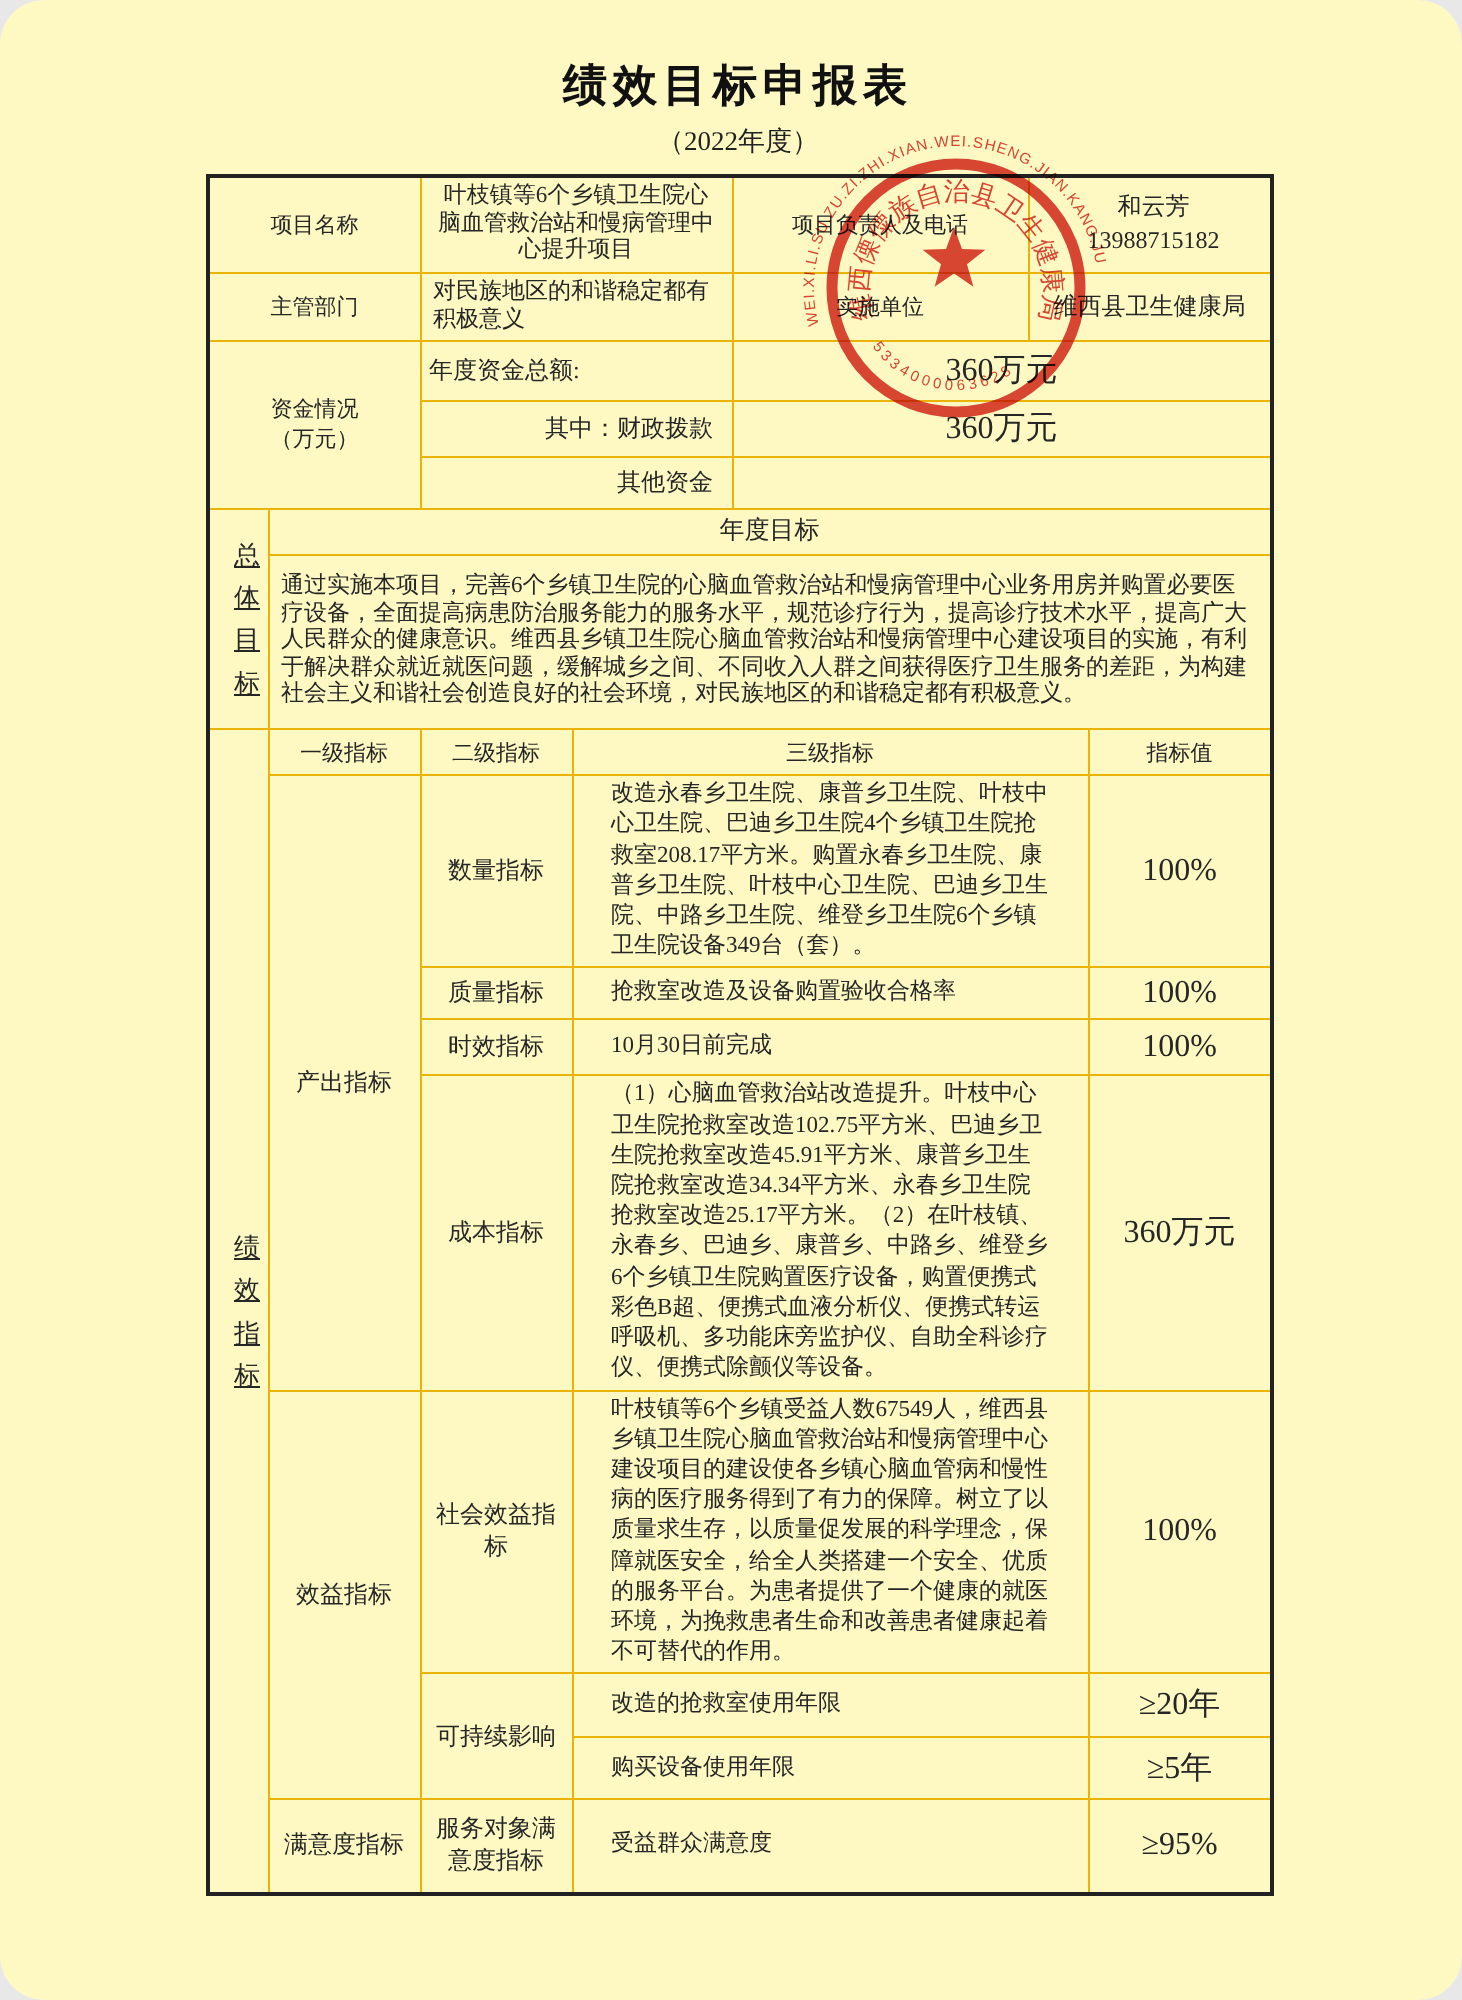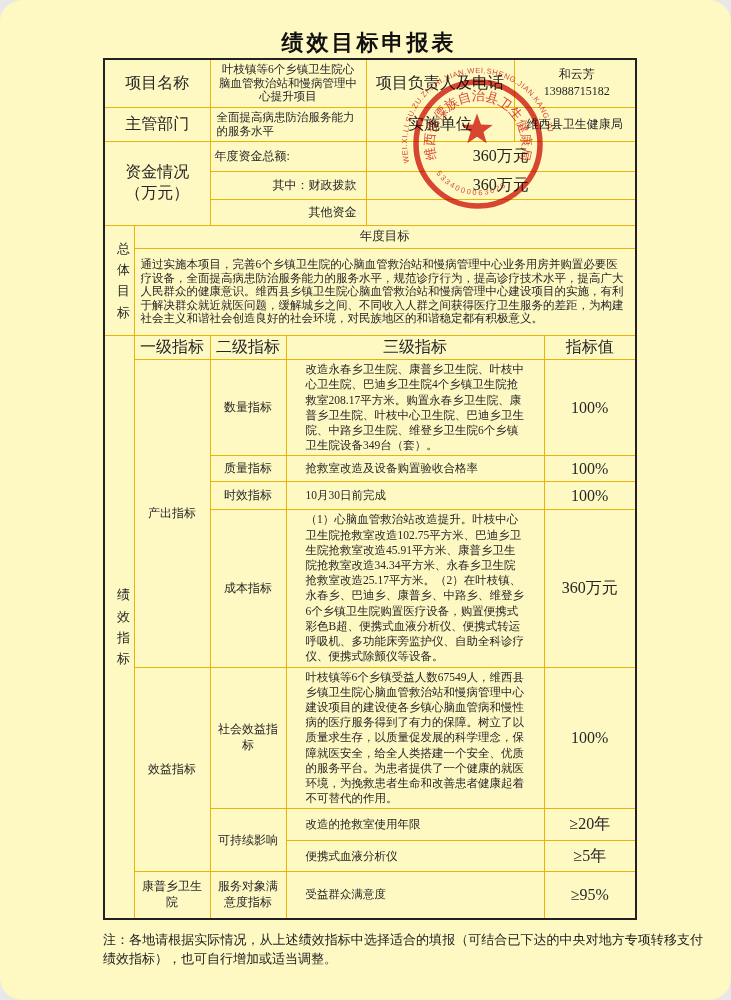--- a/index.html
+++ b/index.html
@@ -34,27 +34,28 @@
   }
   table.form td{
     border:1px solid #eab308;
     padding:1px 4px;
     vertical-align:middle;
     overflow:hidden;
   }
   table.form{border:2px solid #222;}
   .c{text-align:center;}
   .r{text-align:right;padding-right:9px !important;}
-  .lbl{text-align:center;font-size:16px;}
+  .lbl{text-align:center;font-size:11px;}
   .vlab{
     text-align:center;
     word-break:break-all;
     line-height:1.65;
     font-size:13px;
     padding:12px !important;
+    text-decoration:underline;
   }
   .para{
     font-size:11.5px;
     line-height:15.2px;
     text-align:left;
     padding:2px 19px !important;
   }
   .goalpara{
     font-size:11.5px;
     line-height:13.4px;
@@ -80,20 +81,21 @@
     opacity:0.92;
     pointer-events:none;
   }
 </style>
 </head>
 <body>
 
 <div class="sheet">
 
   <div class="doc-title">绩效目标申报表</div>
+  <div class="doc-subtitle">（2022年度）</div>
 
   <table class="form">
     <colgroup>
       <col style="width:30px">
         <col style="width:63px">
         <col style="width:13px">
         <col style="width:76px">
       <col style="width:80px">
         <col style="width:148px">
         <col style="width:30px">
@@ -106,21 +108,21 @@
       <td colspan="2" class="c goalpara" style="text-align:center">叶枝镇等6个乡镇卫生院心脑血管救治站和慢病管理中心提升项目</td>
       <td class="lbl">项目负责人及电话</td>
       <td colspan="2" class="leader-cell">
         <div>和云芳</div>
         <div>13988715182</div>
       </td>
     </tr>
 
     <tr style="height:34px">
       <td colspan="3" class="lbl">主管部门</td>
-      <td colspan="2" class="goalpara" style="line-height:14.5px">全面提高病患防治服务能力的服务水平</td>
+      <td colspan="2" class="goalpara" style="line-height:14.5px">对民族地区的和谐稳定都有积极意义</td>
       <td class="lbl">实施单位</td>
       <td colspan="2" class="c">维西县卫生健康局</td>
     </tr>
 
     <tr style="height:30px">
       <td colspan="3" rowspan="3" class="lbl">
         <div>资金情况</div>
         <div>（万元）</div>
       </td>
       <td colspan="2">年度资金总额:</td>
@@ -178,34 +180,33 @@
       <td class="wrapc">社会效益指标</td>
       <td colspan="3" class="para">叶枝镇等6个乡镇受益人数67549人，维西县乡镇卫生院心脑血管救治站和慢病管理中心建设项目的建设使各乡镇心脑血管病和慢性病的医疗服务得到了有力的保障。树立了以质量求生存，以质量促发展的科学理念，保障就医安全，给全人类搭建一个安全、优质的服务平台。为患者提供了一个健康的就医环境，为挽救患者生命和改善患者健康起着不可替代的作用。</td>
       <td class="val">100%</td>
     </tr>
     <tr style="height:32px">
       <td rowspan="2" class="wrapc">可持续影响</td>
       <td colspan="3" class="para">改造的抢救室使用年限</td>
       <td class="val">≥20年</td>
     </tr>
     <tr style="height:31px">
-      <td colspan="3" class="para">便携式血液分析仪</td>
+      <td colspan="3" class="para">购买设备使用年限</td>
       <td class="val">≥5年</td>
     </tr>
 
     <tr style="height:47px">
-      <td colspan="2" class="wrapc">康普乡卫生院</td>
+      <td colspan="2" class="wrapc">满意度指标</td>
       <td class="wrapc">服务对象满意度指标</td>
       <td colspan="3" class="para">受益群众满意度</td>
       <td class="val">≥95%</td>
     </tr>
   </tbody>
     </table>
 
-  <div class="note">注：各地请根据实际情况，从上述绩效指标中选择适合的填报（可结合已下达的中央对地方专项转移支付绩效指标），也可自行增加或适当调整。</div>
 
   <svg class="seal" viewBox="0 0 162 162" aria-hidden="true">
     <g fill="#d5372e" stroke="none">
       <circle cx="81" cy="80" r="62" fill="none" stroke="#d5372e" stroke-width="5.5"></circle>
       <defs>
         <path id="innerArc" d="M 39.65,95.05 A 44,44 0 1 1 122.35,95.05" fill="none"></path>
         <path id="outerArc" d="M 12.4,98.4 A 71,71 0 1 1 149.6,98.4" fill="none"></path>
         <path id="numArc" d="M 39.2,109.3 A 51,51 0 0 0 122.8,109.3" fill="none"></path>
       </defs>
       <text font-size="13" font-family="'Liberation Serif','DejaVu Serif',serif">

